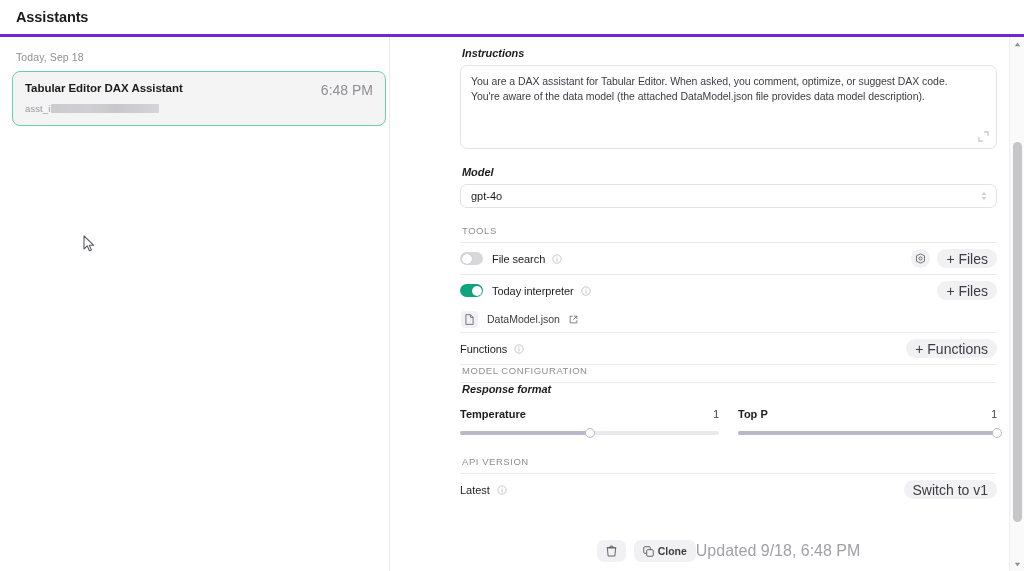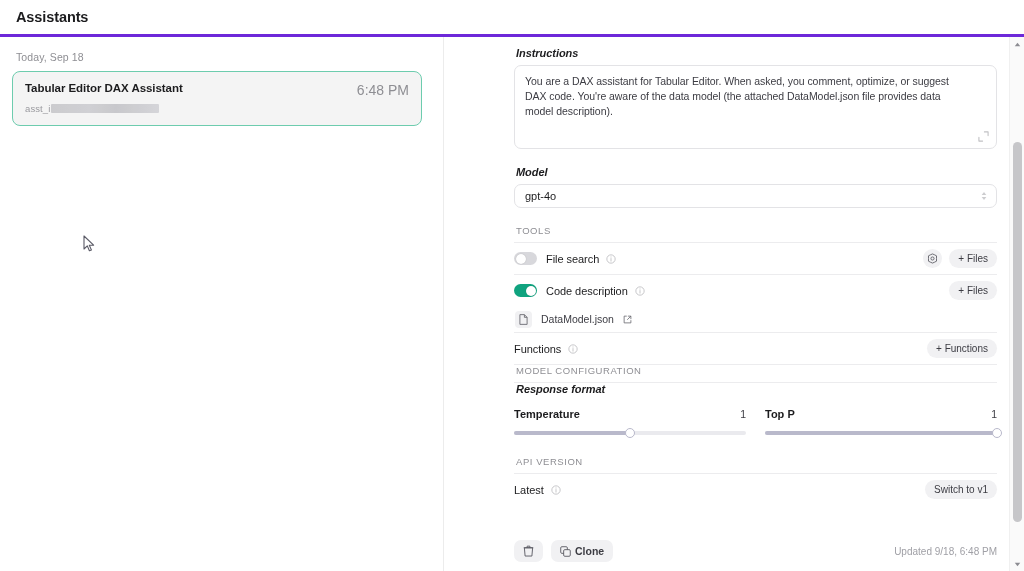--- a/index.html
+++ b/index.html
@@ -28,23 +28,23 @@
     letter-spacing: -0.1px;
     color: #1c1c1e;
   }
 
   
   .body-wrap {
     display: flex;
     height: 534px;
   }
   .left-pane {
-    width: 444px;
+    width: 390px;
     border-right: 1px solid #ececec;
-    padding: 14px 21px 0 12px;
+    padding: 14px 3px 0 12px;
     position: relative;
   }
   .right-pane {
     flex: 1;
     position: relative;
     padding: 0;
     overflow: hidden;
   }
 
   
@@ -237,21 +237,21 @@
     display: flex;
     align-items: center;
     gap: 7px;
   }
   .pill-btn {
     background: #f1f1f3;
     border: none;
     border-radius: 13px;
     height: 19px;
     padding: 0 9px;
-    font-size: 10px;
+    font-size: 14px;
     color: #3c3c43;
     font-family: "Liberation Sans", sans-serif;
     cursor: pointer;
     display: inline-flex;
     align-items: center;
     gap: 3px;
     white-space: nowrap;
   }
   .icon-btn {
     width: 19px;
@@ -322,21 +322,21 @@
     transform: translateY(-50%);
     border-radius: 50%;
     background: #fff;
     border: 1.5px solid #b9b9cb;
     cursor: pointer;
   }
 
   .footer-row {
     display: flex;
     align-items: center;
-    justify-content: space-between;
+    justify-content: center;
     padding: 0 12px 0 70px;
     position: absolute;
     left: 0; right: 15px;
     bottom: 5px;
     height: 30px;
   }
   .footer-left { display: flex; gap: 8px; align-items: center; }
   .sq-btn {
     background: #f1f1f3;
     border: none;
@@ -348,21 +348,21 @@
     justify-content: center;
     gap: 4px;
     cursor: pointer;
     font-size: 10.5px;
     color: #3c3c43;
     padding: 0 9px;
     font-family: "Liberation Sans", sans-serif;
     font-weight: 700;
   }
   .updated {
-    font-size: 10px;
+    font-size: 16px;
     color: #a0a0a6;
   }
 
   
   .scrollbar {
     position: absolute;
     top: 0; right: 0; bottom: 0;
     width: 15px;
     background: #fafafa;
     border-left: 1px solid #f0f0f0;
@@ -465,21 +465,21 @@
           <button class="pill-btn">+ Files</button>
         </div>
       </div>
       <div class="hr"></div>
 
       <div class="tool-row">
         <div class="tool-left">
           <div class="toggle on">
             <div class="knob"></div>
           </div>
-          <span class="tool-name">Code description</span>
+          <span class="tool-name">Today interpreter</span>
           <span class="info-icon">
             <svg width="10" height="10" viewBox="0 0 12 12">
                 <circle cx="6" cy="6" r="5" fill="none" stroke="#6b6b72" stroke-width="1"></circle>
                 <rect x="5.5" y="5" width="1" height="4" fill="#6b6b72"></rect>
                 <rect x="5.5" y="3" width="1" height="1.2" fill="#6b6b72"></rect>
               </svg>
           </span>
         </div>
         <div class="tool-right">
           <button class="pill-btn">+ Files</button>

